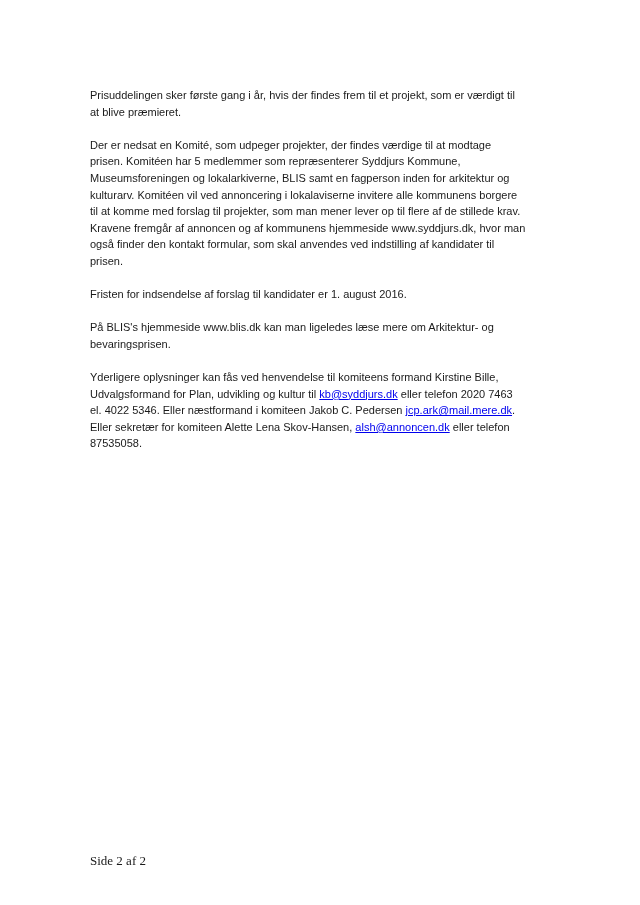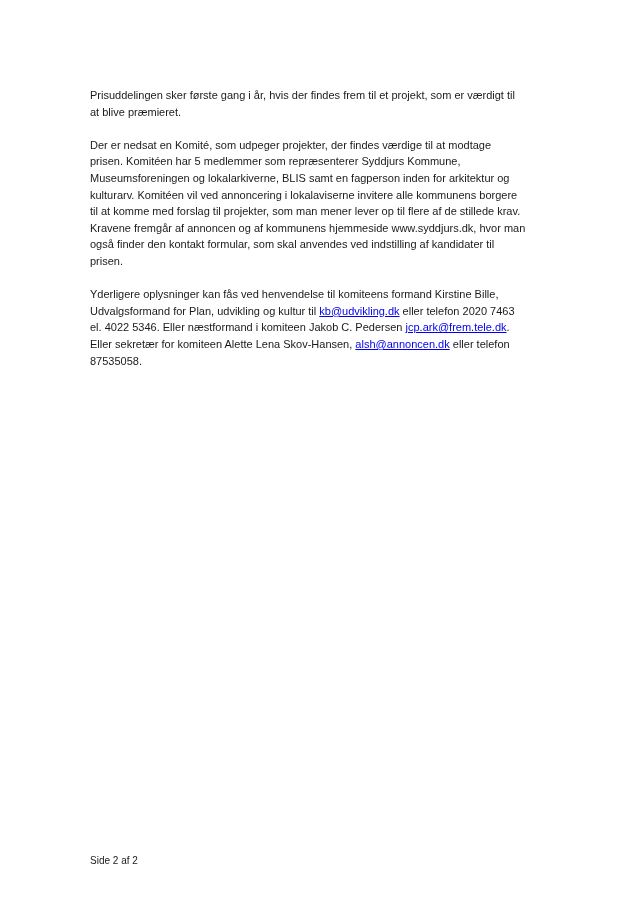--- a/index.html
+++ b/index.html
@@ -34,40 +34,44 @@
   }
   .para a {
     color: var(--link-color, #0000EE);
     text-decoration: underline;
     cursor: pointer;
   }
   .footer {
     position: absolute;
     left: 90px;
     top: 855px;
-    font-size: 10px;
+    font-size: 13px;
     line-height: 12px;
     color: var(--text-color, #1a1a1a);
+    font-family: Liberation Serif, serif;
   }
 </style>
 </head>
 <body>
 
 <div class="page">
   <div class="content" id="doc-content">
       <p class="para"><span>Prisuddelingen sker første gang i år, hvis der findes frem til et projekt, som er værdigt til
 at blive præmieret.</span></p>
       <p class="para"><span>Der er nedsat en Komité, som udpeger projekter, der findes værdige til at modtage
 prisen. Komitéen har 5 medlemmer som repræsenterer Syddjurs Kommune,
 Museumsforeningen og lokalarkiverne, BLIS samt en fagperson inden for arkitektur og
 kulturarv. Komitéen vil ved annoncering i lokalaviserne invitere alle kommunens borgere
 til at komme med forslag til projekter, som man mener lever op til flere af de stillede krav.
 Kravene fremgår af annoncen og af kommunens hjemmeside www.syddjurs.dk, hvor man
 også finder den kontakt formular, som skal anvendes ved indstilling af kandidater til
 prisen.</span></p>
+      <p class="para"><span>Fristen for indsendelse af forslag til kandidater er 1. august 2016.</span></p>
+      <p class="para"><span>På BLIS's hjemmeside www.blis.dk kan man ligeledes læse mere om Arkitektur- og
+bevaringsprisen.</span></p>
       <p class="para"><span>Yderligere oplysninger kan fås ved henvendelse til komiteens formand Kirstine Bille,
-Udvalgsformand for Plan, udvikling og kultur til </span><a href="#">kb@udvikling.dk</a><span> eller telefon 2020 7463
-el. 4022 5346. Eller næstformand i komiteen Jakob C. Pedersen </span><a href="#">jcp.ark@frem.tele.dk</a><span>.
+Udvalgsformand for Plan, udvikling og kultur til </span><a href="#">kb@syddjurs.dk</a><span> eller telefon 2020 7463
+el. 4022 5346. Eller næstformand i komiteen Jakob C. Pedersen </span><a href="#">jcp.ark@mail.mere.dk</a><span>.
 Eller sekretær for komiteen Alette Lena Skov-Hansen, </span><a href="#">alsh@annoncen.dk</a><span> eller telefon
 87535058.</span></p>
     </div>
   <div class="footer">Side 2 af 2</div>
 </div>
 
 </body></html>

